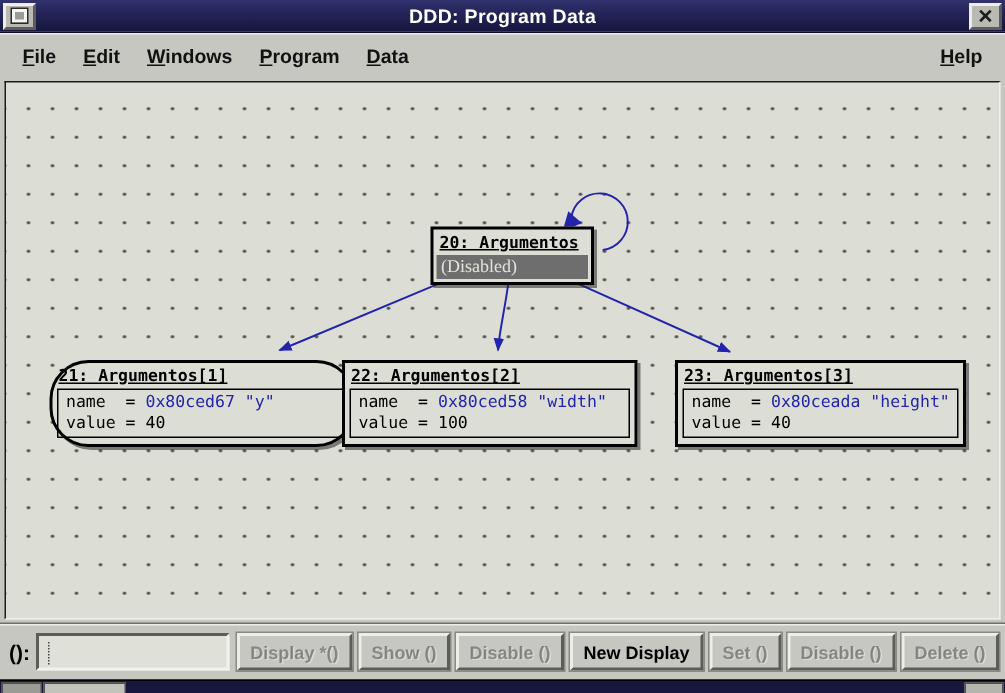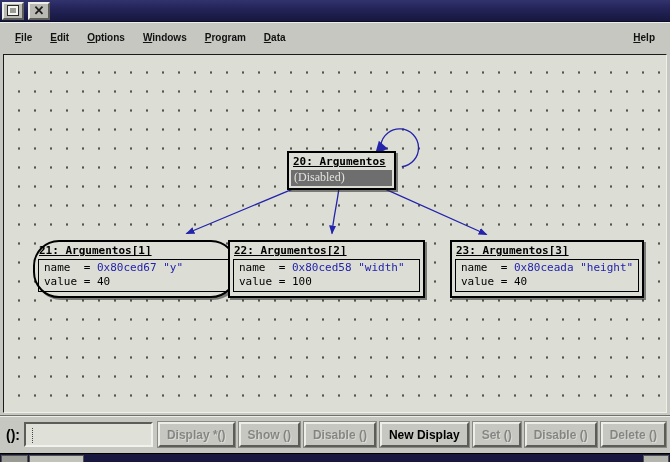--- a/index.html
+++ b/index.html
@@ -15,21 +15,21 @@
   .tb-btn { width:22px; height:18px; margin:0 2px; background:#b9bab4;
     border:2px solid; border-color:#eeeee8 #5c5c58 #5c5c58 #eeeee8;
     display:flex; align-items:center; justify-content:center; cursor:pointer; }
   .tb-menu-glyph { width:10px; height:9px; background:#9a9b95; border:2px solid #f4f4f0; outline:1px solid #2a2a2a; }
   .tb-close-glyph { font-size:13px; font-weight:bold; color:#1c1c1c; line-height:1; }
   .tb-title { flex:1; text-align:center; color:#ffffff; font-weight:bold; font-size:13px; letter-spacing:0.2px; }
 
   
   .menubar { position:absolute; left:0; top:22px; width:670px; height:29px; background:#c6c7c1;
     border-top:1px solid #eeeee8; display:flex; align-items:center; padding:0 6px; }
-  .menu-item { display:inline-block; font-weight:bold; font-size:10px; color:#111; padding:4px 9px; cursor:pointer; }
+  .menu-item { display:inline-block; font-weight:bold; font-size:13px; color:#111; padding:4px 9px; cursor:pointer; }
   .menu-item::first-letter { text-decoration:underline; }
   .menu-spacer { flex:1; }
 
   
   .canvas-frame { position:absolute; left:0; top:51px; width:670px; height:364px; background:#c6c7c1; padding:3px; }
   .canvas { position:absolute; left:3px; top:3px; right:3px; bottom:2px;
     border:1px solid; border-color:#1b1b1b #f0f0ea #f0f0ea #1b1b1b;
     background-color:#dcded6;
     background-image:radial-gradient(circle, #55554f 1px, transparent 1.3px);
     background-size:16px 19px; background-position:7px 8px; }
@@ -72,29 +72,29 @@
 </style>
 </head>
 <body>
 
 <div class="window">
 
   <div class="titlebar">
     <div class="tb-btn">
       <div class="tb-menu-glyph"></div>
     </div>
+    <div class="tb-title">DDD: Program Data</div>
     <div class="tb-btn">
       <span class="tb-close-glyph">✕</span>
     </div>
   </div>
 
   <div class="menubar">
     <span class="menu-item">File</span>
     <span class="menu-item">Edit</span>
-    <span class="menu-item">Options</span>
     <span class="menu-item">Windows</span>
     <span class="menu-item">Program</span>
     <span class="menu-item">Data</span>
     <span class="menu-spacer"></span>
     <span class="menu-item">Help</span>
   </div>
 
   <div class="canvas-frame">
     <div class="canvas">
 

